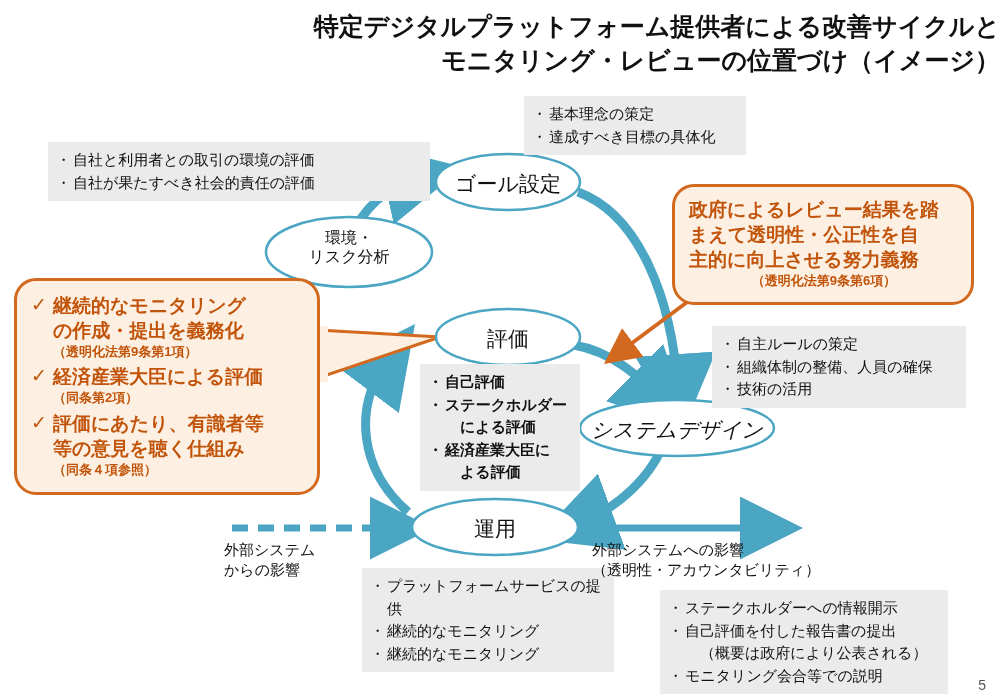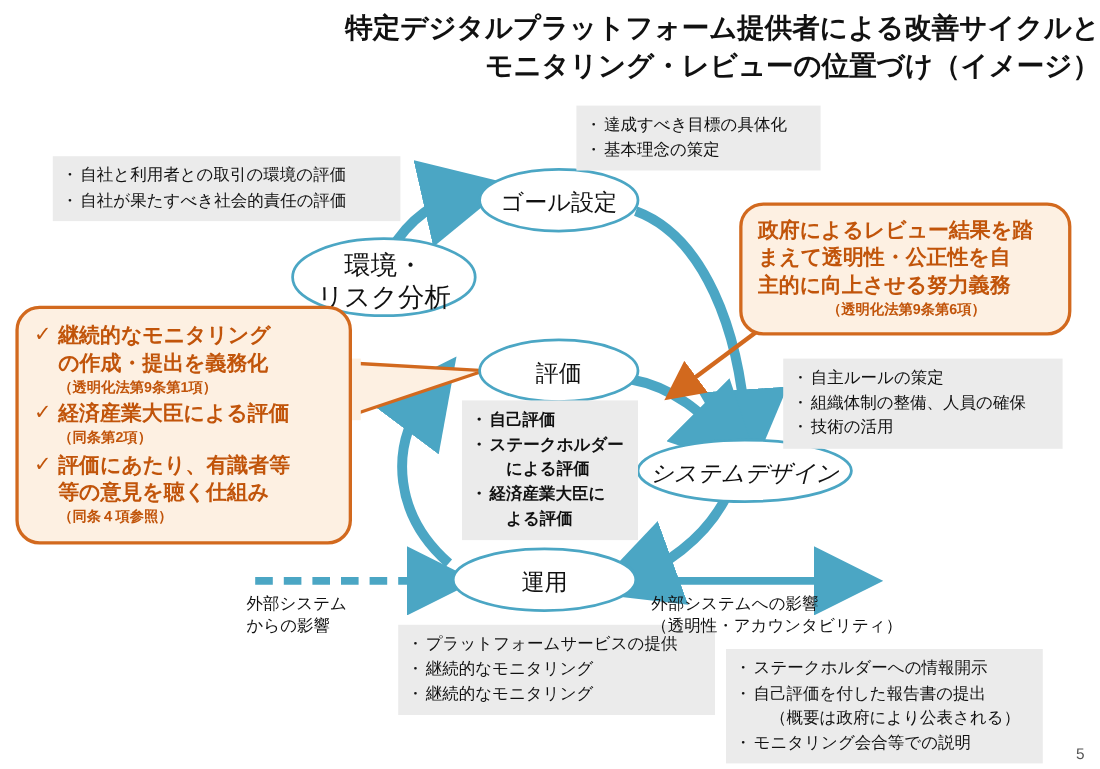--- a/index.html
+++ b/index.html
@@ -28,21 +28,21 @@
   #svglayer { position:absolute; left:0; top:0; width:1000px; height:699px; }
 
   
   .node-label {
     position:absolute;
     text-align:center;
     font-size:21px;
     color:#111;
     white-space:nowrap;
   }
-  .node-label.two-line { line-height:1.2; font-size:24px; }
+  .node-label.two-line { line-height:1.2; font-size:16px; }
 
   
   .graybox {
     position:absolute;
     background:#ebebeb;
     color:#111;
     font-size:15px;
     line-height:1.5;
     padding:7px 10px 7px 10px;
   }
@@ -133,26 +133,26 @@
   </div>
 
   <div class="node-label" style="left:436px; top:325px; width:144px;">評価</div>
 
   <div class="node-label" style="left:580px; top:416px; width:194px;font-style:italic;">システムデザイン</div>
 
   <div class="node-label" style="left:412px; top:515px; width:166px;">運用</div>
 
   <div class="graybox" style="left:524px; top:96px; width:222px;">
     <ul>
+      <li>基本理念の策定</li>
       <li>達成すべき目標の具体化</li>
-      <li>基本理念の策定</li>
-    </ul>
-  </div>
-
-  <div class="graybox" style="left:48px; top:142px; width:316px;">
+    </ul>
+  </div>
+
+  <div class="graybox" style="left:48px; top:142px; width:382px;">
     <ul>
       <li>自社と利用者との取引の環境の評価</li>
       <li>自社が果たすべき社会的責任の評価</li>
     </ul>
   </div>
 
   <div class="graybox bold" style="left:420px; top:364px; width:160px;">
     <ul>
       <li>自己評価</li>
       <li>ステークホルダー</li>
@@ -163,21 +163,21 @@
   </div>
 
   <div class="graybox" style="left:712px; top:326px; width:254px;">
     <ul>
       <li>自主ルールの策定</li>
       <li>組織体制の整備、人員の確保</li>
       <li>技術の活用</li>
     </ul>
   </div>
 
-  <div class="graybox" style="left:362px; top:568px; width:288px;">
+  <div class="graybox" style="left:362px; top:568px; width:252px;">
     <ul>
       <li>プラットフォームサービスの提供</li>
       <li>継続的なモニタリング</li>
       <li>継続的なモニタリング</li>
     </ul>
   </div>
 
   <div class="graybox" style="left:660px; top:590px; width:288px;">
     <ul>
       <li>ステークホルダーへの情報開示</li>

